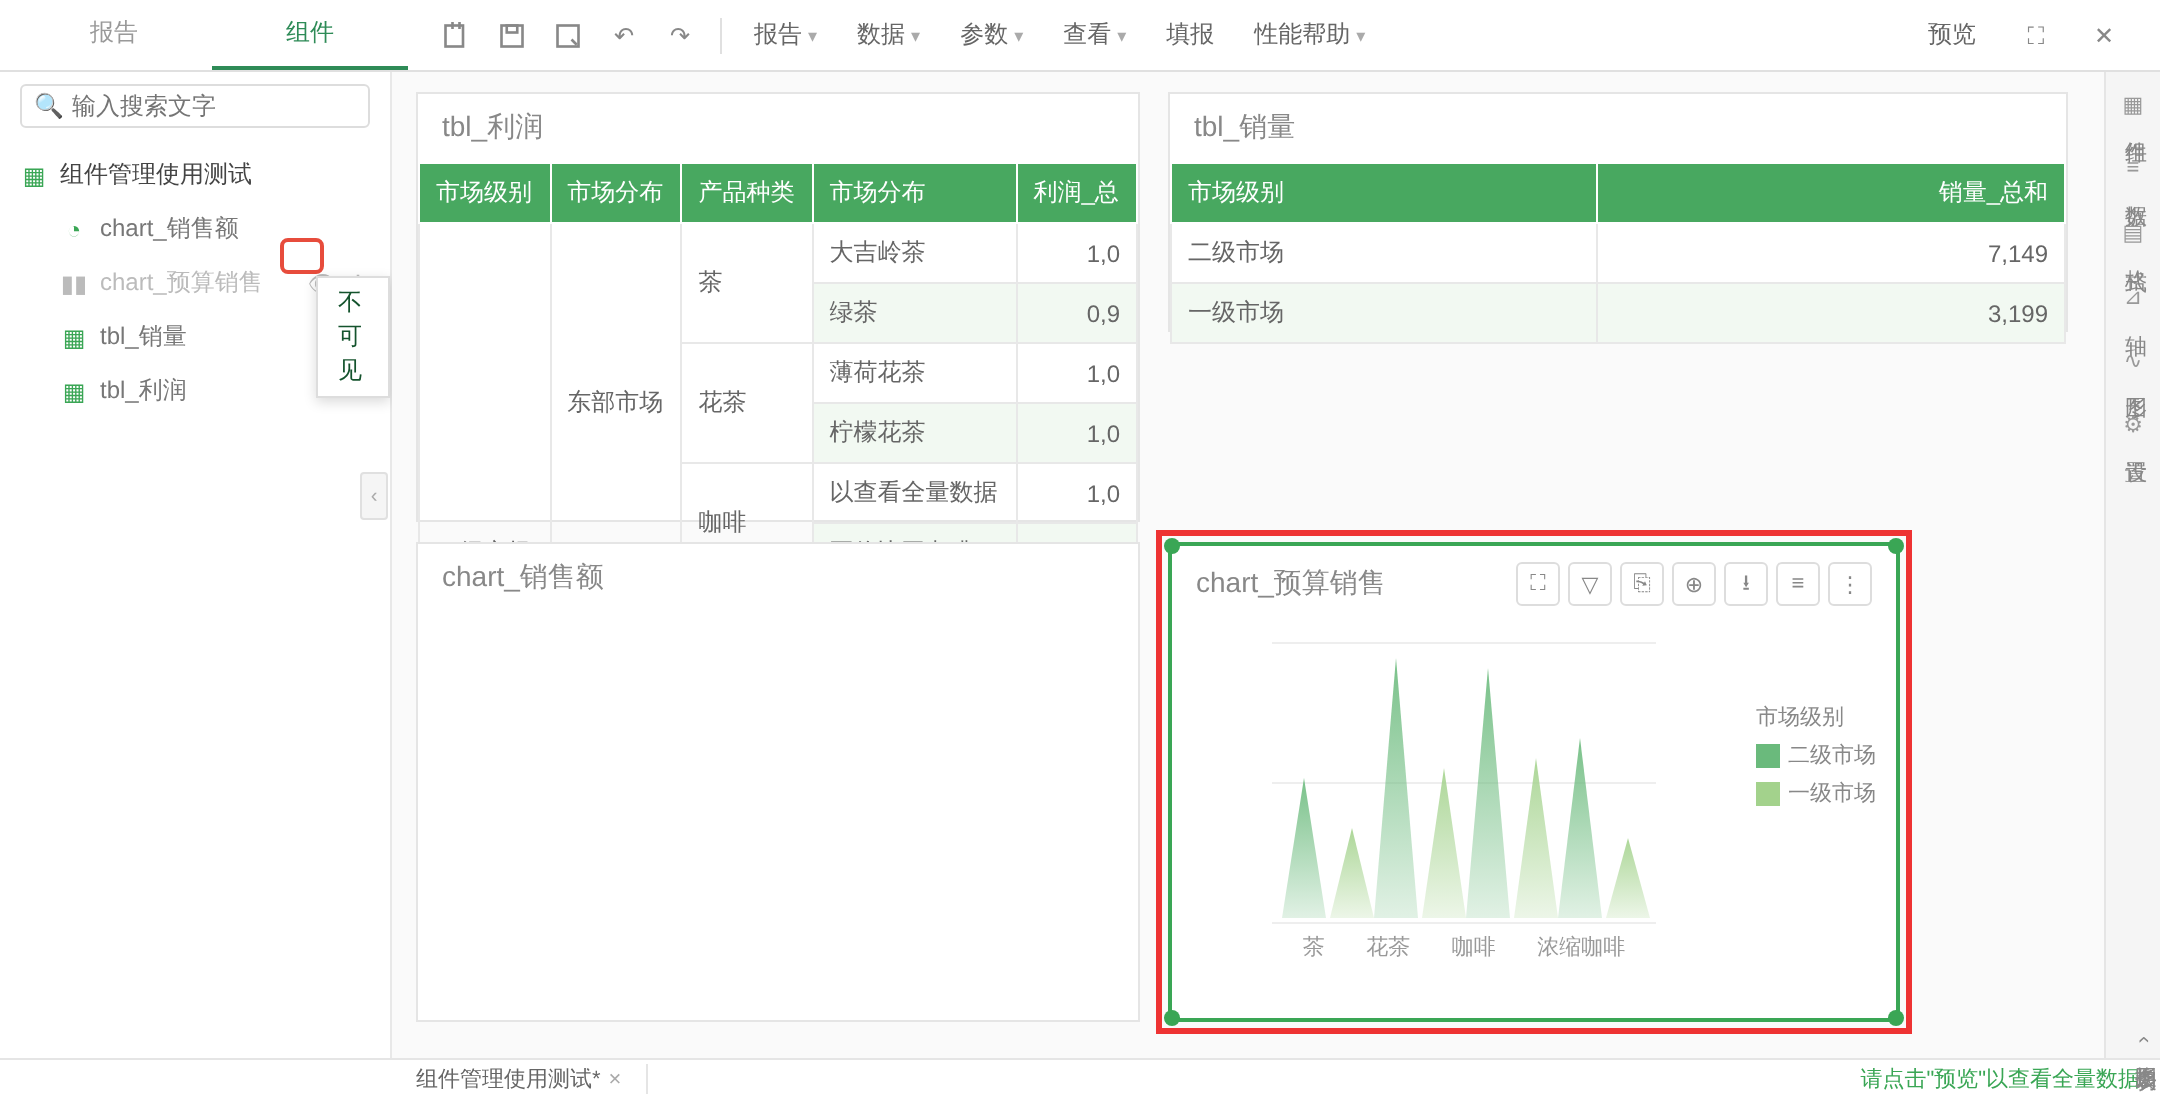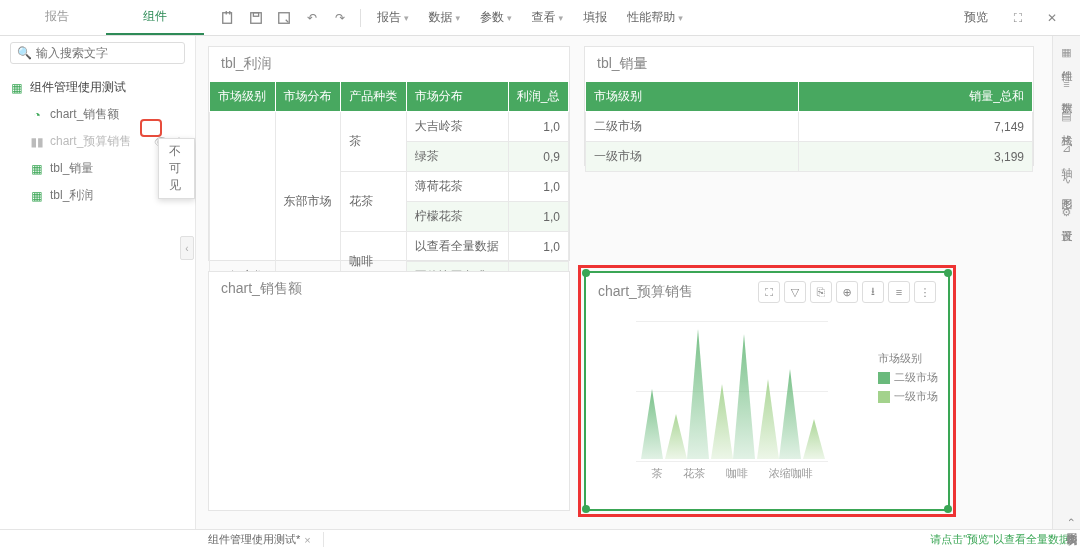--- a/index.html
+++ b/index.html
@@ -20,21 +20,21 @@
 .search { padding: 6px 10px; }
 .search-box { display: flex; align-items: center; border: 1px solid #ddd; border-radius: 3px; padding: 3px 6px; background: #fff; }
 .search-box input { border: none; outline: none; flex: 1; font-size: 12px; color: #666; width: 100%; }
 .tree { padding: 4px 0; position: relative; }
 .tree-item { display: flex; align-items: center; padding: 5px 10px; cursor: pointer; gap: 6px; }
 .tree-item.root { color: #444; }
 .tree-item.child { padding-left: 30px; color: #777; }
 .tree-item.dim { color: #bbb; }
 .tree-icon { width: 14px; height: 14px; display: inline-flex; align-items: center; justify-content: center; }
 .eye-highlight { position: absolute; border: 2px solid #e74c3c; border-radius: 4px; width: 22px; height: 18px; top: 49px; left: 140px; pointer-events: none; }
-.tooltip { position: absolute; top: 68px; left: 158px; background: #fff; border: 1px solid #ddd; box-shadow: 0 2px 6px rgba(0,0,0,.15); padding: 4px 10px; font-size: 12px; color: #737373; }
+.tooltip { position: absolute; top: 68px; left: 158px; background: #fff; border: 1px solid #ddd; box-shadow: 0 2px 6px rgba(0,0,0,.15); padding: 4px 10px; font-size: 12px; color: #14532d; }
 .collapse-btn { position: absolute; left: 180px; top: 236px; width: 14px; height: 24px; background: #f5f5f5; border: 1px solid #e0e0e0; border-radius: 2px; display: flex; align-items: center; justify-content: center; color: #aaa; cursor: pointer; font-size: 10px; }
 
 .canvas { flex: 1; background: #fafafa; position: relative; overflow: hidden; }
 .panel { position: absolute; background: #fff; border: 1px solid #e5e5e5; }
 .panel-title { padding: 8px 12px; color: #888; font-size: 14px; display: flex; align-items: center; justify-content: space-between; }
 
 table { border-collapse: collapse; width: 100%; font-size: 12px; }
 th { background: #48a860; color: #fff; font-weight: normal; padding: 6px 8px; text-align: left; border: 1px solid #fff; }
 td { padding: 6px 8px; border: 1px solid #e8e8e8; color: #666; }
 tr.alt td { background: #f2f9f2; }

